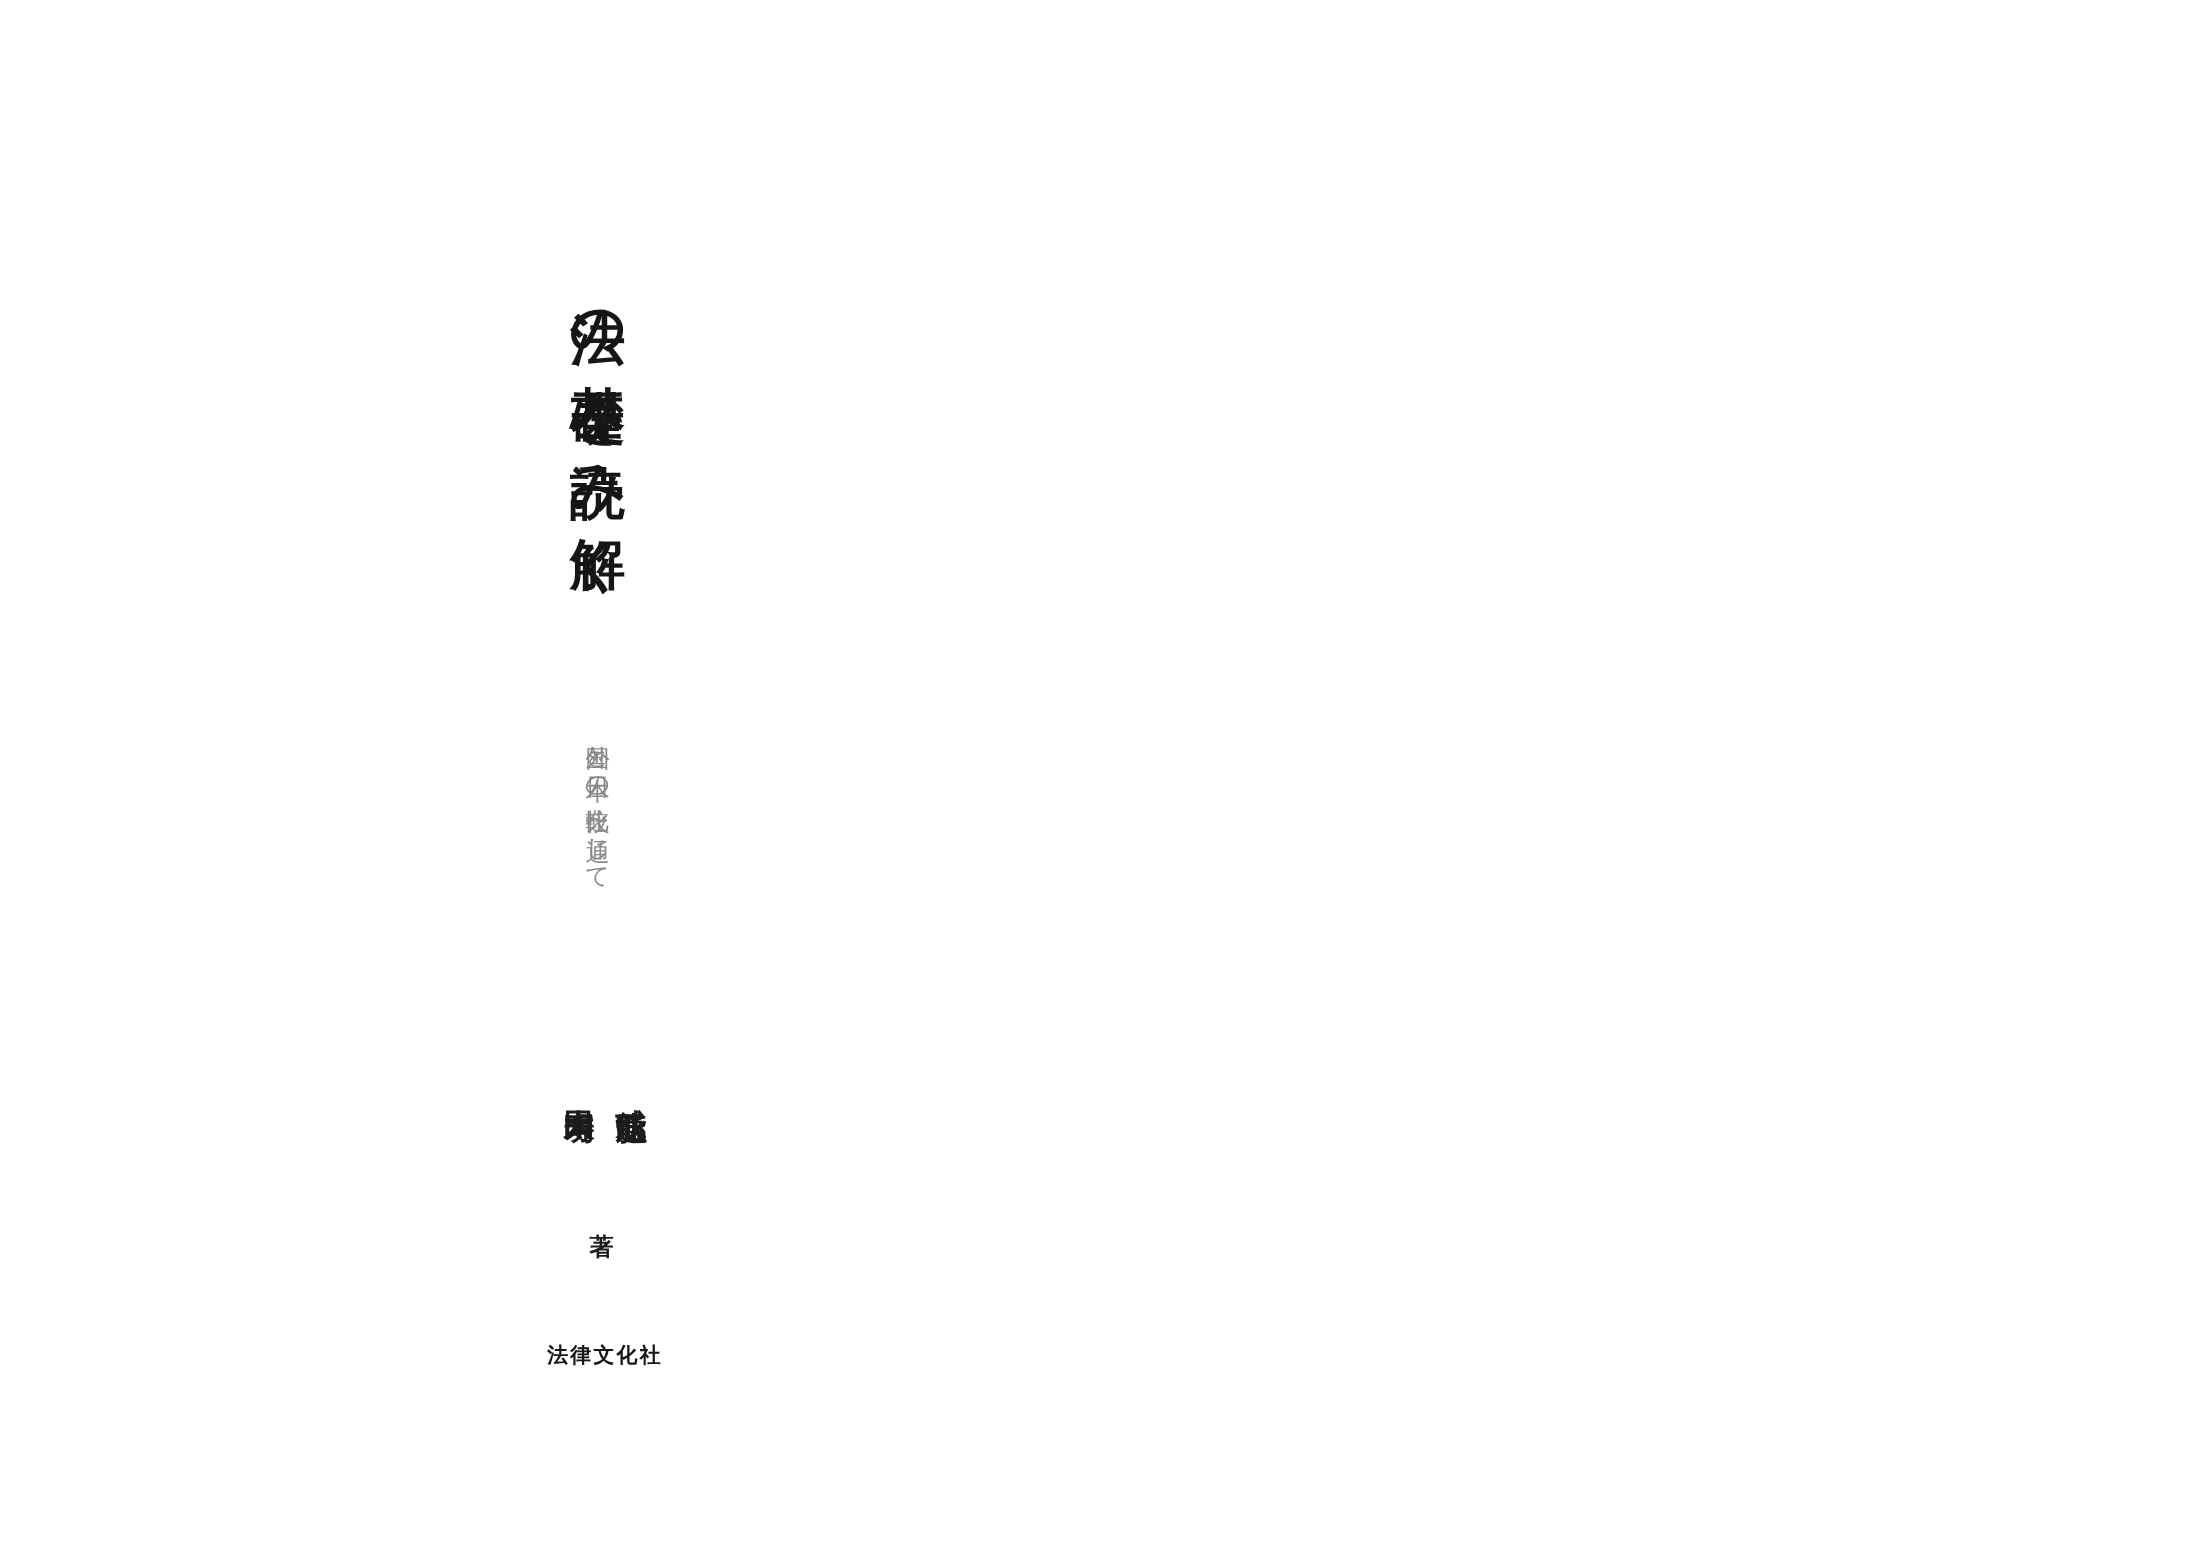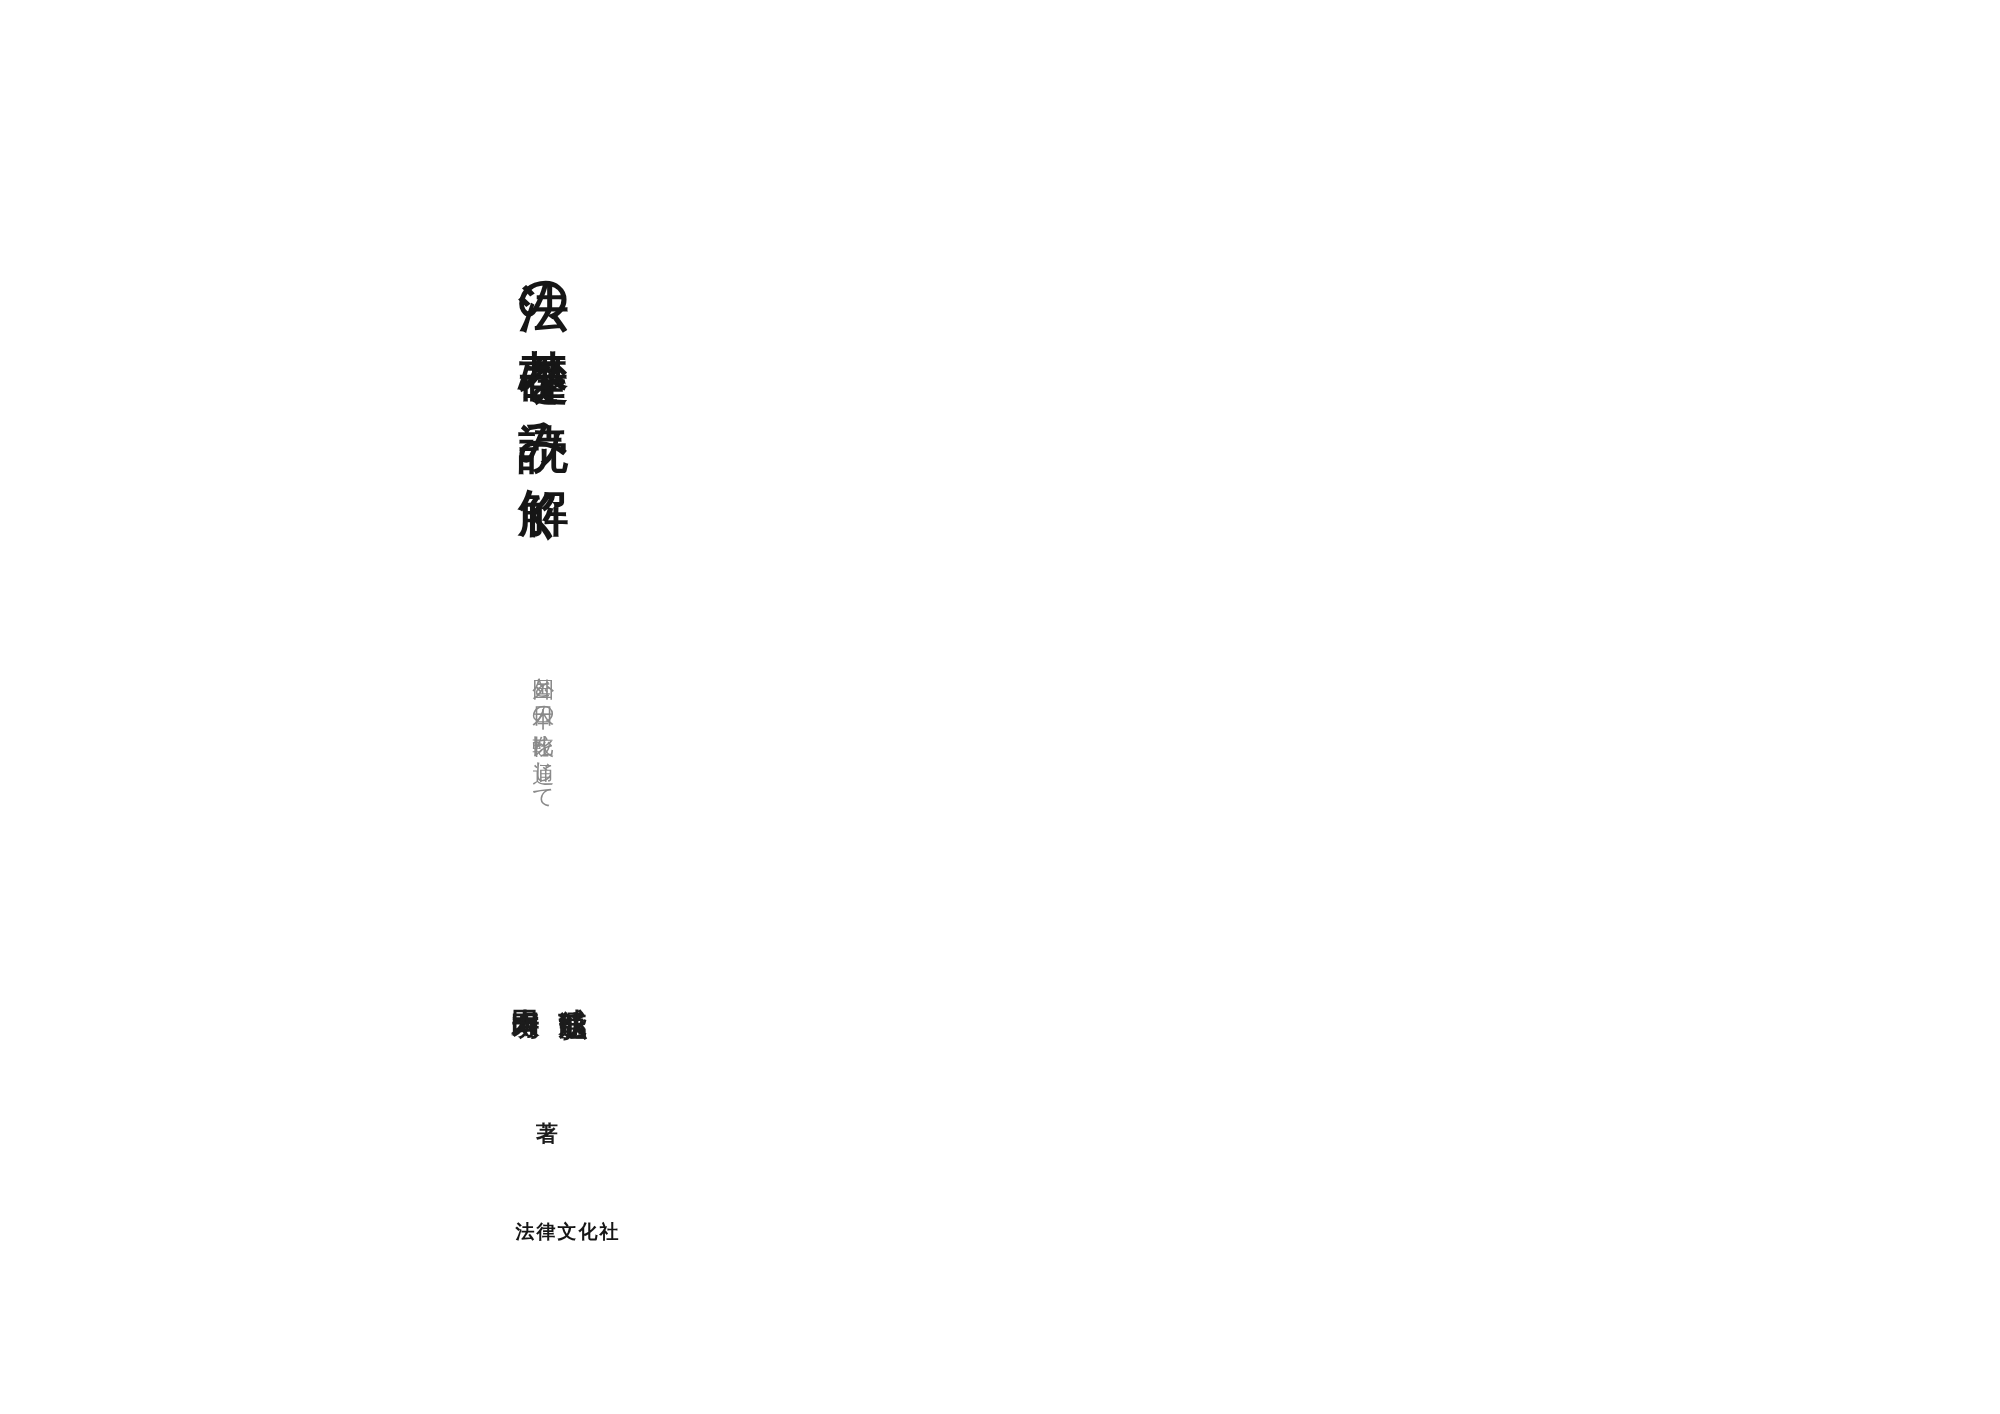--- a/index.html
+++ b/index.html
@@ -71,21 +71,21 @@
   .author-suffix {
     position: absolute;
     left: 536px;
     top: 1119px;
     font-size: 22px;
     font-weight: 600;
     color: #1c1c1c;
   }
   .publisher {
     position: absolute;
-    left: 468px;
+    left: 450px;
     top: 1219px;
     width: 200px;
     text-align: center;
     font-size: 19px;
     font-weight: 700;
     letter-spacing: 2px;
     color: #161616;
   }
 </style>
 </head>

